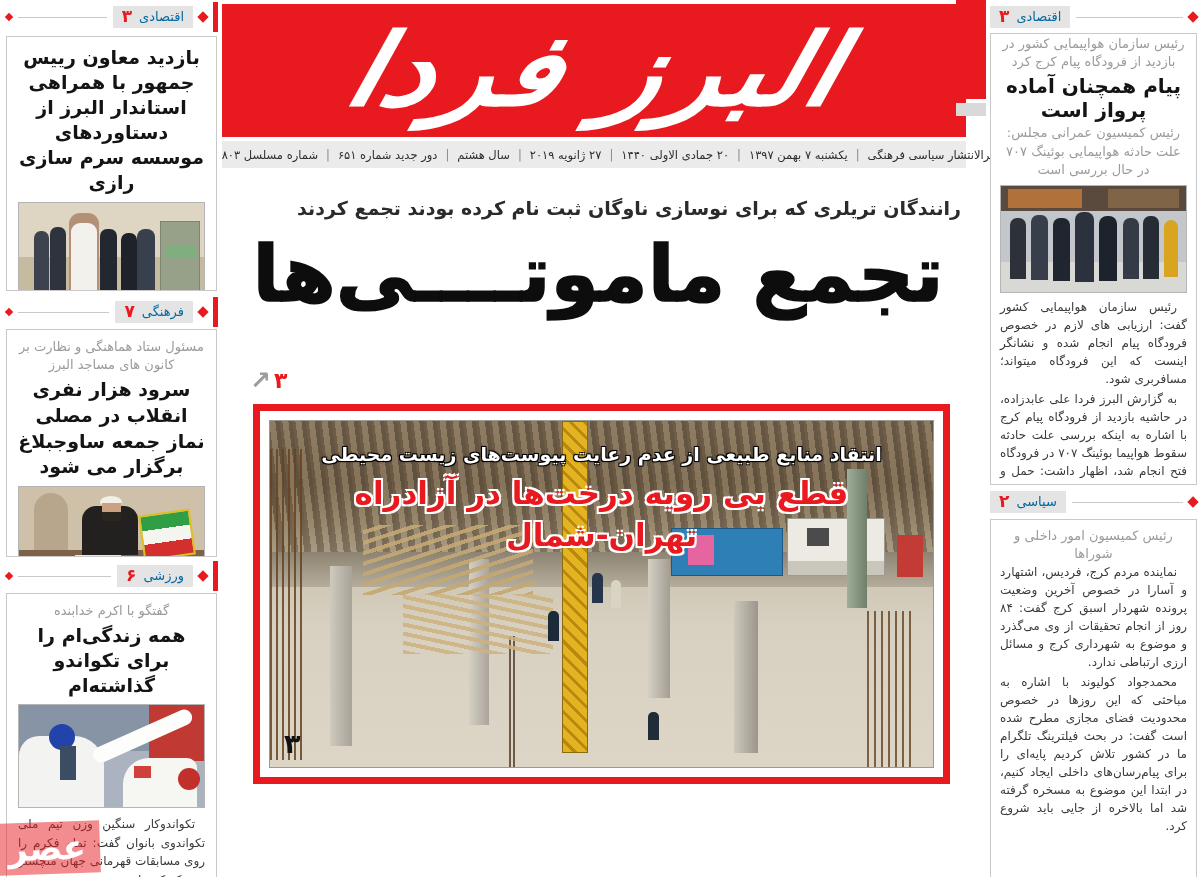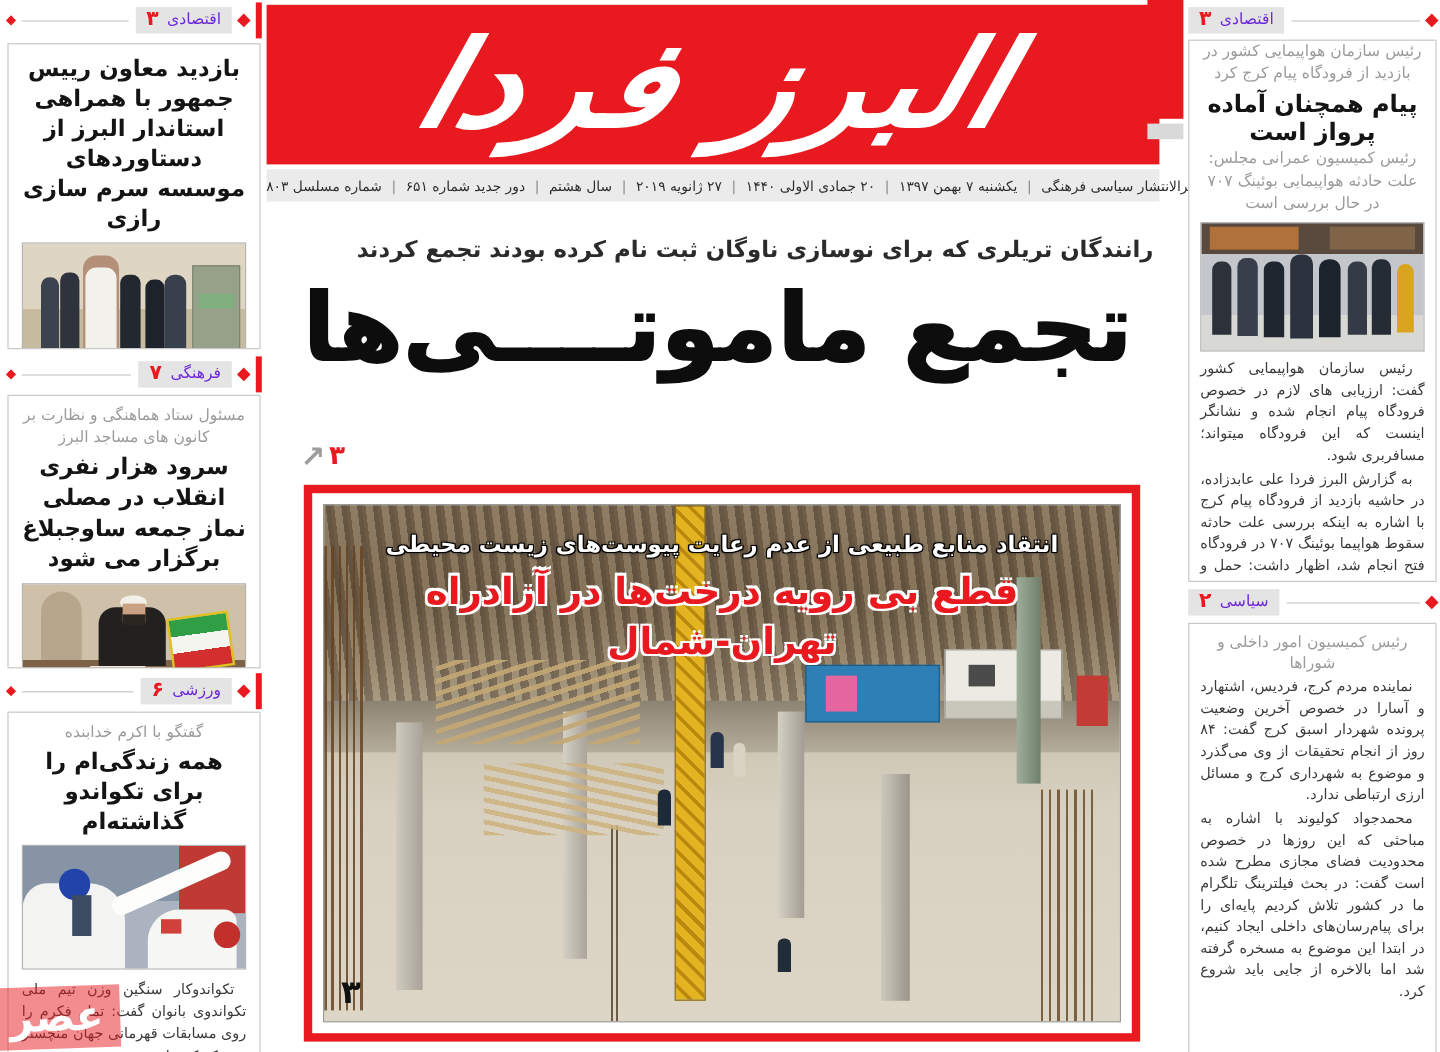--- a/index.html
+++ b/index.html
@@ -5,21 +5,21 @@
   * { margin:0; padding:0; box-sizing:border-box; }
   html,body { width:1200px; height:877px; background:#fff; overflow:hidden; position:relative;
     font-family:"DejaVu Sans", sans-serif; direction:rtl; }
 
   
   .abs { position:absolute; }
   .diamond { width:8px; height:8px; background:#e8191f; transform:rotate(45deg); flex:0 0 auto; }
   .hline { flex:1 1 auto; border-top:1px solid #c9c9c9; height:0; }
   .sec-head { display:flex; align-items:center; gap:6px; height:26px; position:relative; }
   .sec-pill { background:#e4e4e4; padding:2px 9px 3px; display:flex; align-items:center; gap:7px; }
-  .sec-label { font-size:13px; color:#6d28d9; }
+  .sec-label { font-size:13px; color:#0369a1; }
   .sec-num { font-size:17px; font-weight:bold; color:#e8191f; line-height:1; }
   .red-edge { position:absolute; left:-1px; top:-2px; width:5px; height:30px; background:#e8191f; }
   .card { background:#fff; border:1px solid #c9c9c9; padding:8px 11px; overflow:hidden; }
   .kicker { color:#9b9b9b; font-size:13px; text-align:center; line-height:1.4; }
   .headline { color:#141414; font-weight:bold; text-align:center; }
   .body-txt { color:#3a3a3a; font-size:12px; line-height:1.5; text-align:justify; }
   .body-txt p { text-indent:10px; margin-bottom:2px; }
   .ph { position:relative; overflow:hidden; border:1px solid #b5b5b5; }
   .shape { position:absolute; }
 
@@ -56,21 +56,21 @@
   
   #c-kicker { left:235px; top:197px; width:726px; text-align:right;
     font-size:19px; font-weight:bold; color:#2b2b2b; }
   #c-headline { left:235px; top:226px; width:726px; text-align:center;
     font-size:78px; font-weight:bold; color:#0d0d0d; line-height:1.25;
     -webkit-text-stroke:1.5px #0d0d0d; white-space:nowrap; }
   #c-marker { left:250px; top:368px; display:flex; align-items:center; gap:3px; }
   #c-marker .n { color:#e8191f; font-size:22px; font-weight:bold; }
   #c-marker .a { color:#9d9d9d; font-size:25px; font-weight:bold; line-height:1; }
 
-  #c-frame { left:253px; top:404px; width:697px; height:464px;
+  #c-frame { left:253px; top:404px; width:697px; height:380px;
     border:7px solid #e8191f; background:#fff; padding:9px; }
   #c-photo { width:100%; height:100%; position:relative; overflow:hidden; border:1px solid #999;
     background:
       linear-gradient(180deg, #8a7a63 0%, #7c6c55 18%, #9a8c74 30%, #b3a993 38%, #cfc7b4 46%, #d8d1c2 60%, #ddd6c7 100%); }
   #cap1 { position:absolute; top:22px; left:0; right:0; text-align:center;
     color:#fff; font-weight:bold; font-size:19px;
     text-shadow:0 0 3px #000, 1px 1px 0 #000, -1px -1px 0 #000, 1px -1px 0 #000, -1px 1px 0 #000; }
   #cap2 { position:absolute; top:52px; left:60px; right:60px; text-align:center;
     color:#e8191f; font-weight:bold; font-size:31px; line-height:1.35;
     text-shadow:0 0 2px #fff, 2px 2px 0 #fff, -2px -2px 0 #fff, 2px -2px 0 #fff, -2px 2px 0 #fff; }

